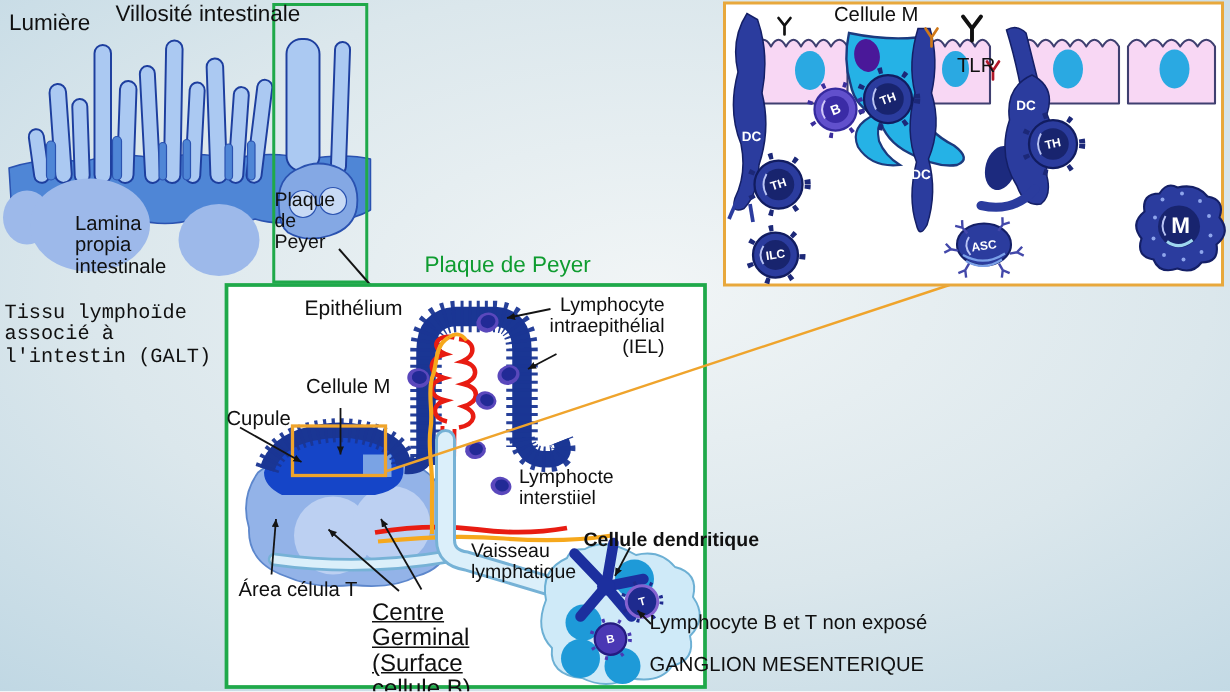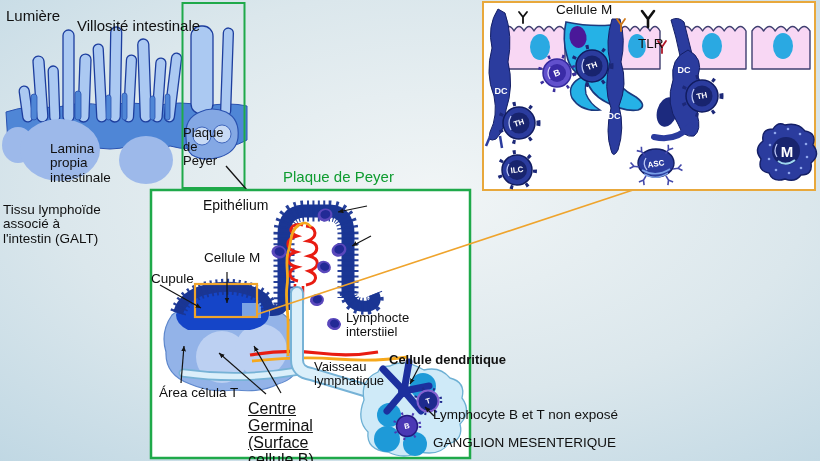--- a/index.html
+++ b/index.html
@@ -309,33 +309,36 @@
     <line x1="160" y1="285" x2="201" y2="308" marker-end="url(#ah)"></line>
     <line x1="181" y1="383" x2="184" y2="346" marker-end="url(#ah)"></line>
     <line x1="266" y1="394" x2="219" y2="353" marker-end="url(#ah)"></line>
     <line x1="281" y1="393" x2="254" y2="346" marker-end="url(#ah)"></line>
     <line x1="420" y1="365" x2="410" y2="384" marker-end="url(#ah)"></line>
     <line x1="434" y1="416" x2="425" y2="407" marker-end="url(#ah)"></line>
   </g>
 </svg>
 
 <div class="lbl" style="left:6px;top:8px;font-size:15px;">Lumière</div>
-<div class="lbl" style="left:77px;top:2px;font-size:15px;margin-top:16px;">Villosité intestinale</div>
+<div class="lbl" style="left:77px;top:2px;font-size:15px;">Villosité intestinale</div>
 <div class="lbl center" style="left:50px;top:142px;width:96px;font-size:13.5px;">Lamina
 propia
 intestinale</div>
-<div class="lbl center" style="left:3px;top:203px;width:138px;font-size:13.5px;">Tissu lymphoïde
+<div class="lbl center" style="left:3px;top:203px;width:138px;font-size:13.5px;font-family:Liberation Mono, monospace;">Tissu lymphoïde
 associé à
 l'intestin (GALT)</div>
 <div class="lbl center" style="left:183px;top:126px;width:61px;font-size:13px;">Plaque
 de
 Peyer</div>
 
 <div class="lbl green" style="left:283px;top:169px;font-size:15px;">Plaque de Peyer</div>
 <div class="lbl" style="left:203px;top:198px;font-size:14px;">Epithélium</div>
+<div class="lbl right" style="left:348px;top:196px;width:95px;font-size:13px;">Lymphocyte
+intraepithélial
+(IEL)</div>
 <div class="lbl" style="left:204px;top:251px;font-size:13.5px;">Cellule M</div>
 <div class="lbl" style="left:151px;top:272px;font-size:13.5px;">Cupule</div>
 <div class="lbl" style="left:346px;top:311px;font-size:13px;">Lymphocte
 interstiiel</div>
 <div class="lbl" style="left:314px;top:360px;font-size:13px;">Vaisseau
 lymphatique</div>
 <div class="lbl" style="left:159px;top:386px;font-size:13.5px;">Área célula T</div>
 <div class="lbl center" style="left:248px;top:400px;width:74px;font-size:16px;text-decoration:underline;">Centre
 Germinal
 (Surface

